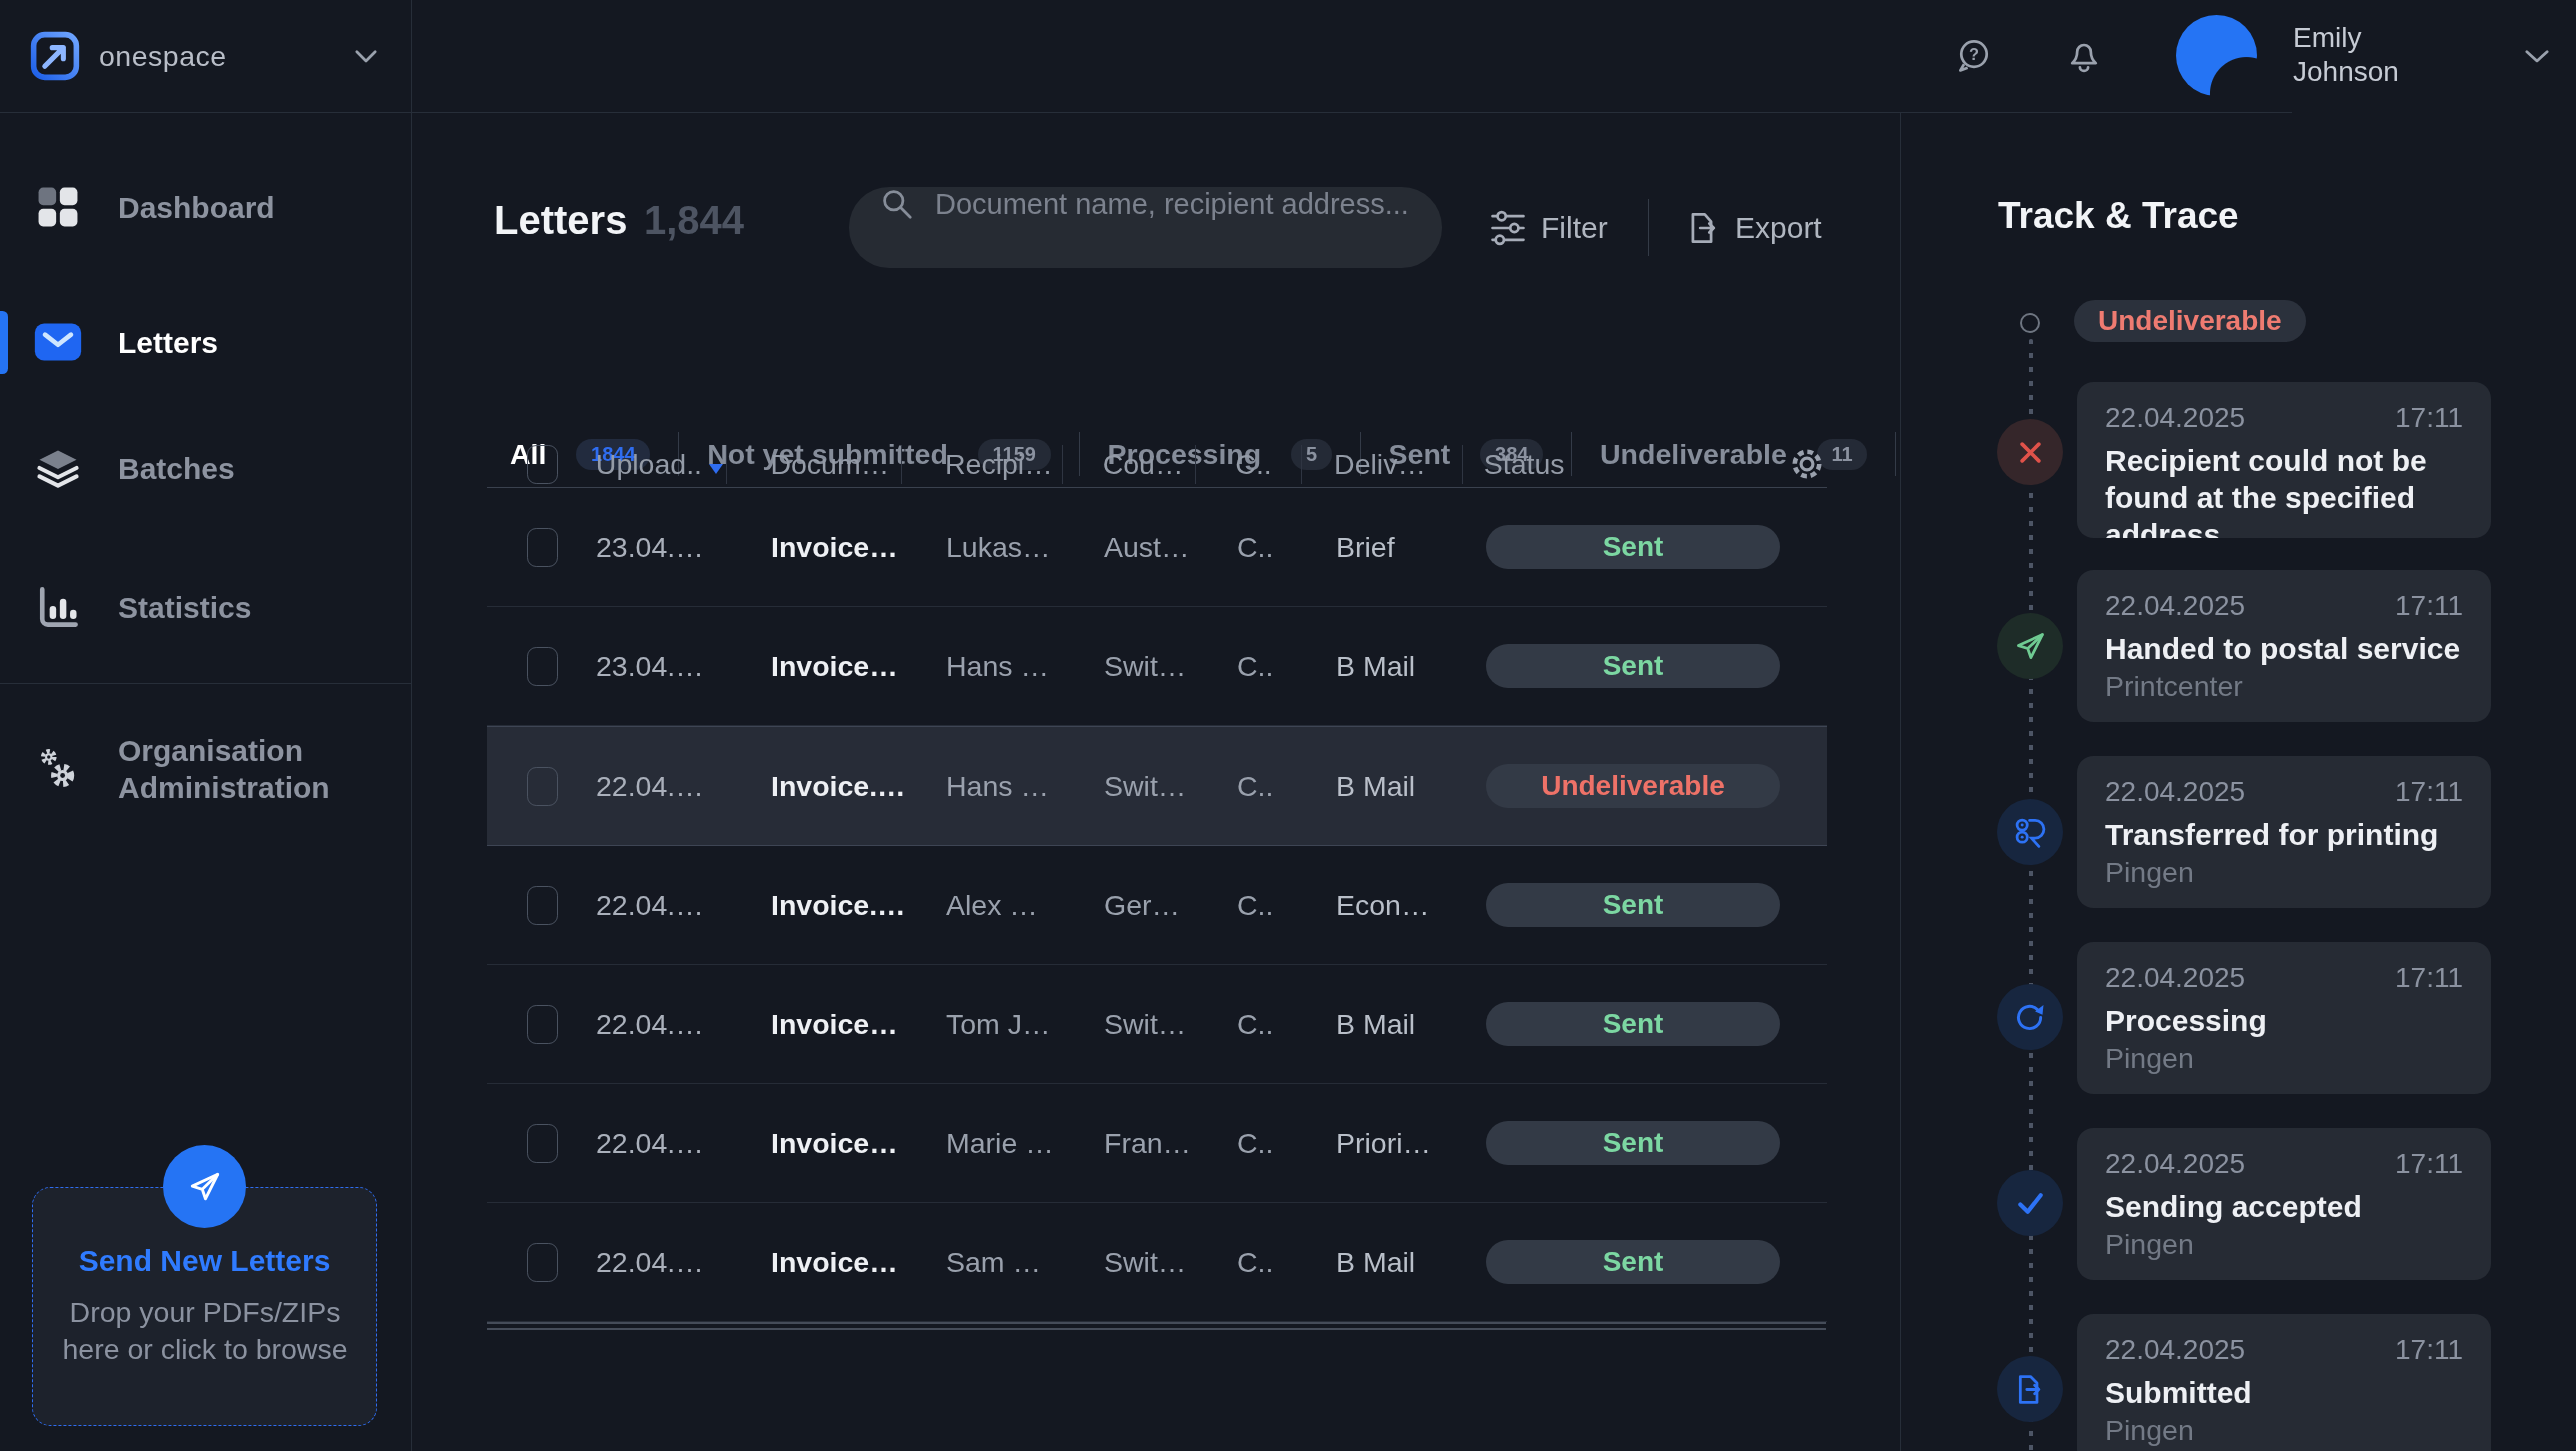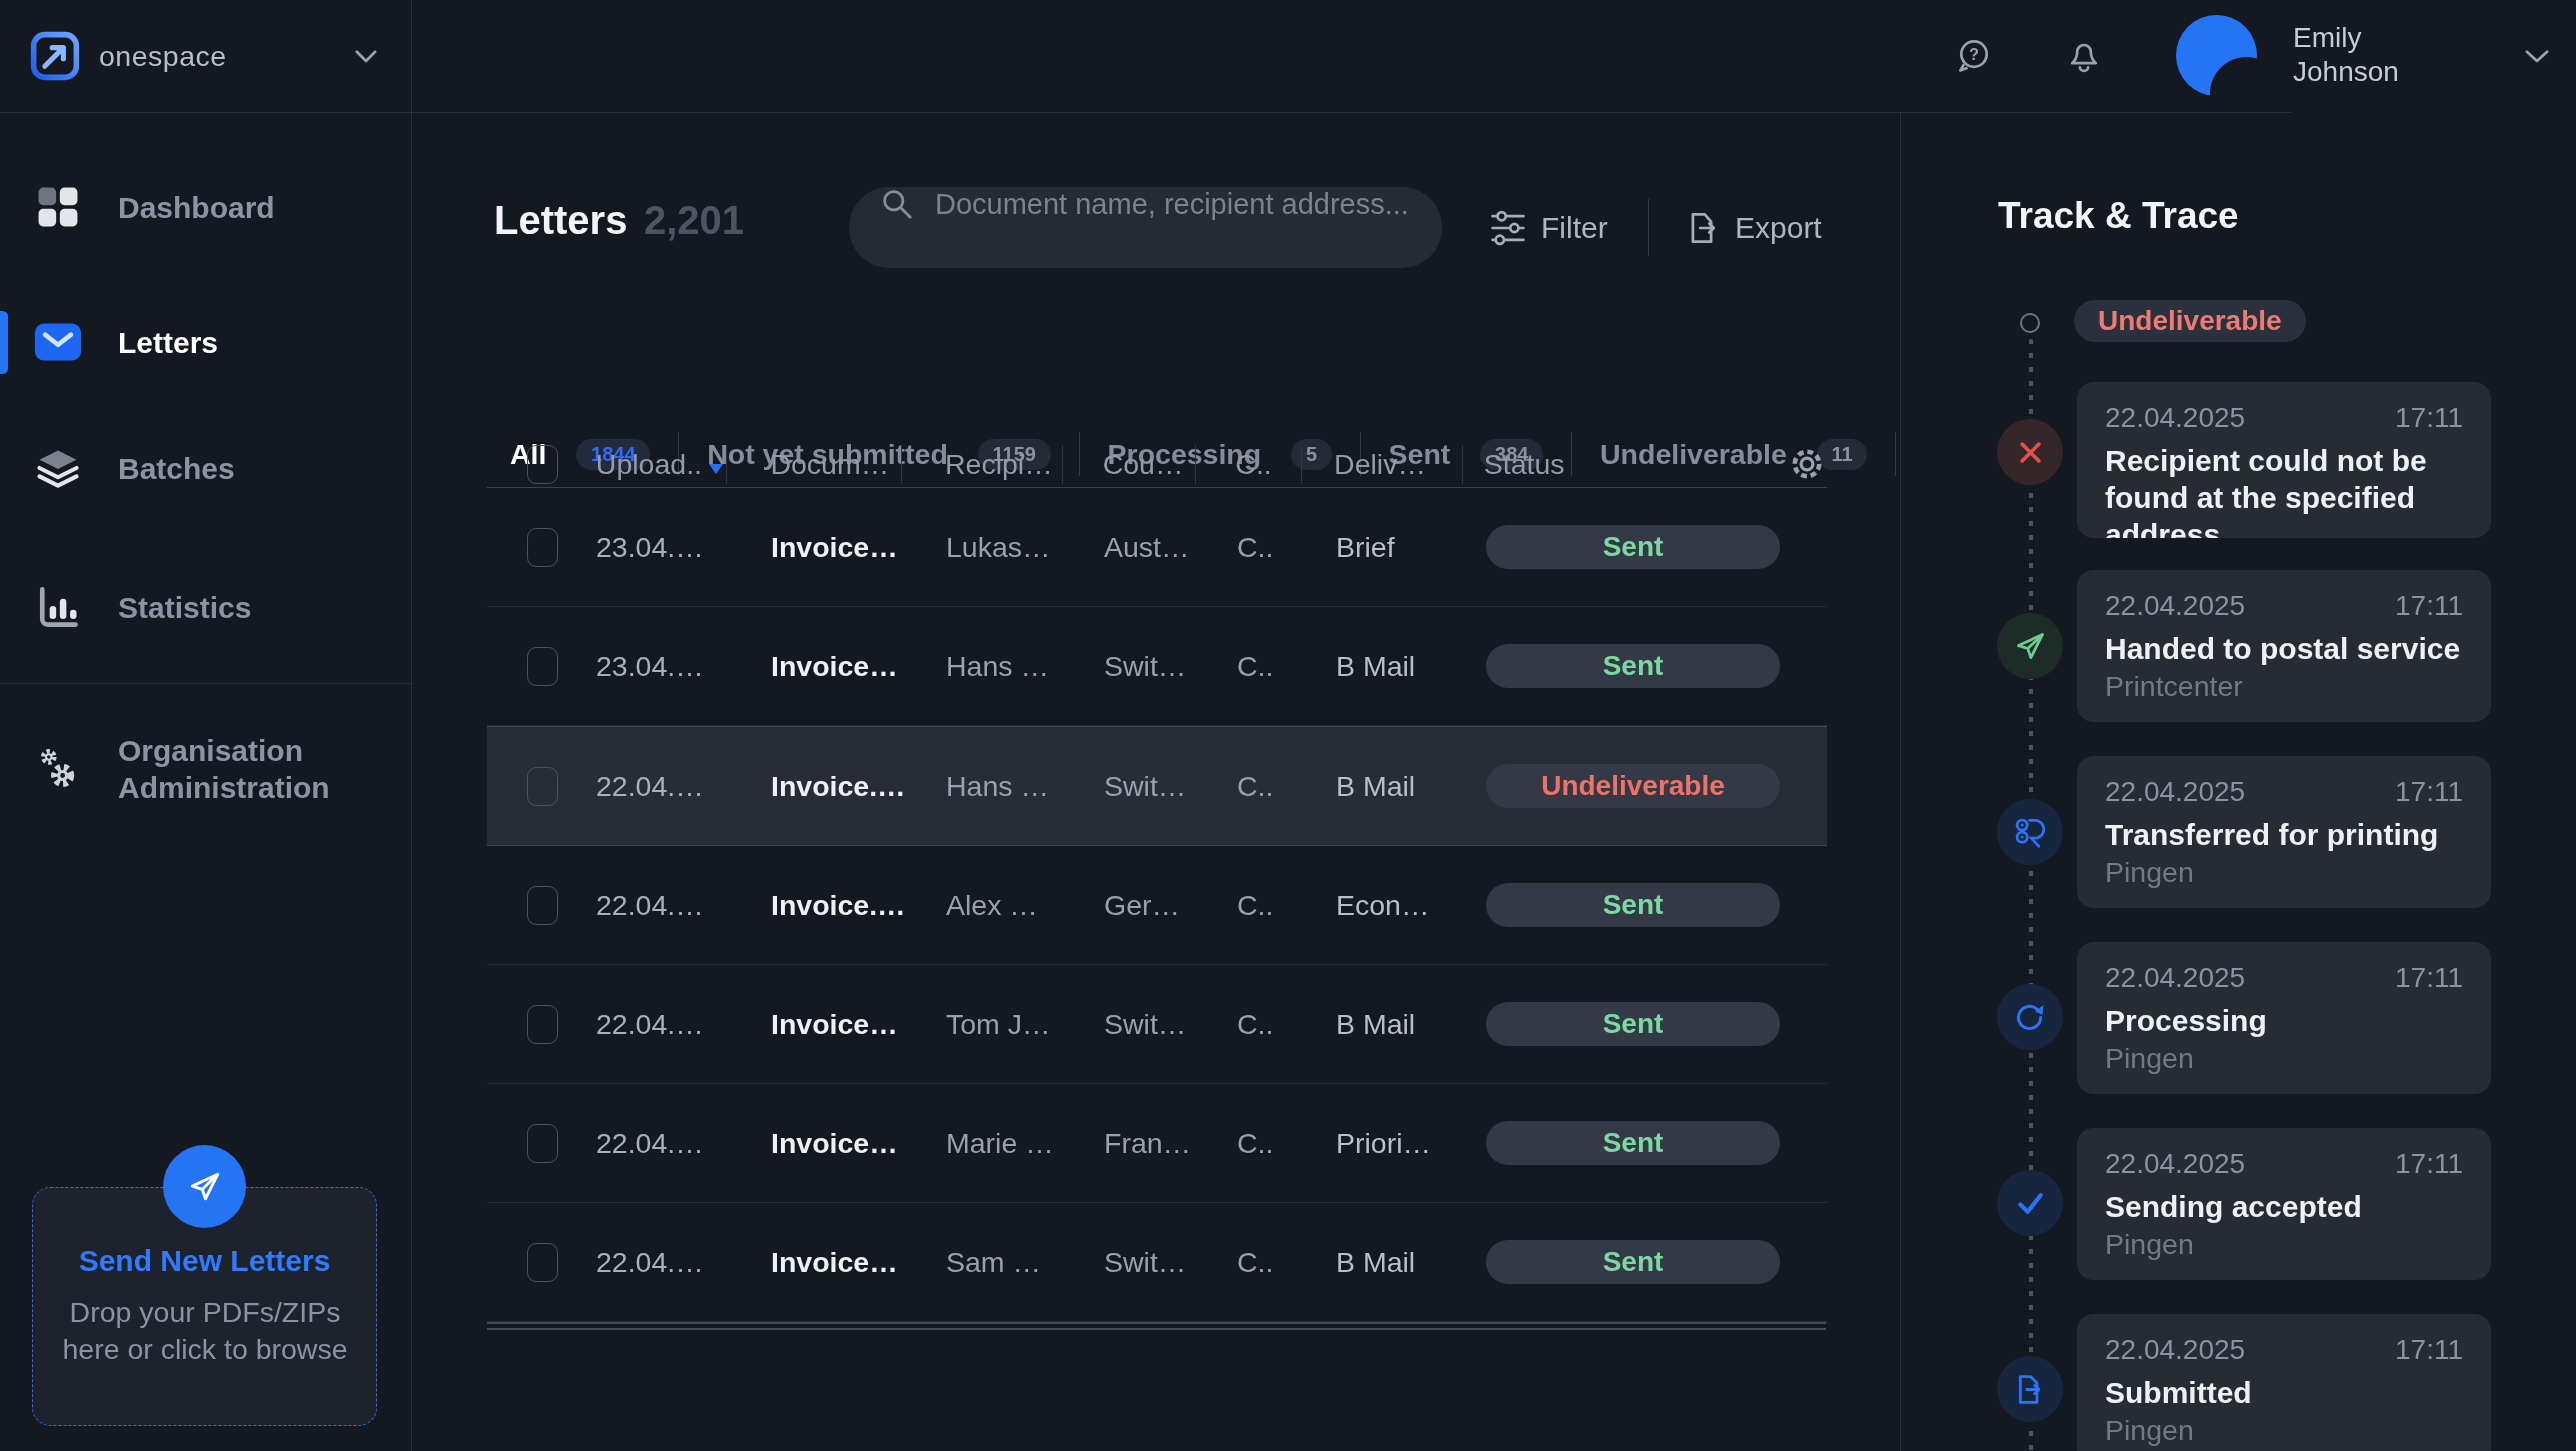--- a/index.html
+++ b/index.html
@@ -212,21 +212,21 @@
         <path d="M36 8 L8 21 L19 24.5 L22.5 35 Z" fill="none" stroke="#ffffff" stroke-width="3.2" stroke-linejoin="round"></path>
         <path d="M36 8 L19 24.5" fill="none" stroke="#ffffff" stroke-width="3.2"></path>
       </svg>
     </div>
     <div class="dz-title">Send New Letters</div>
     <div class="dz-sub">Drop your PDFs/ZIPs here or click to browse</div>
   </nav>
 
   <main class="main">
     <div class="page-title">
-      <span>Letters</span><span class="page-count">2,201</span>
+      <span>Letters</span><span class="page-count">1,844</span>
     </div>
 
     <div class="searchbar">
       <span style="width:33px;height:33px;">
         <svg viewBox="0 0 36 36" width="33" height="33">
           <circle cx="15" cy="15" r="10" fill="none" stroke="#868d99" stroke-width="3"></circle>
           <path d="M23 23 L33 33" stroke="#868d99" stroke-width="3" stroke-linecap="round"></path>
         </svg>
       </span>
       <input type="text" placeholder="Document name, recipient address..." style="">

